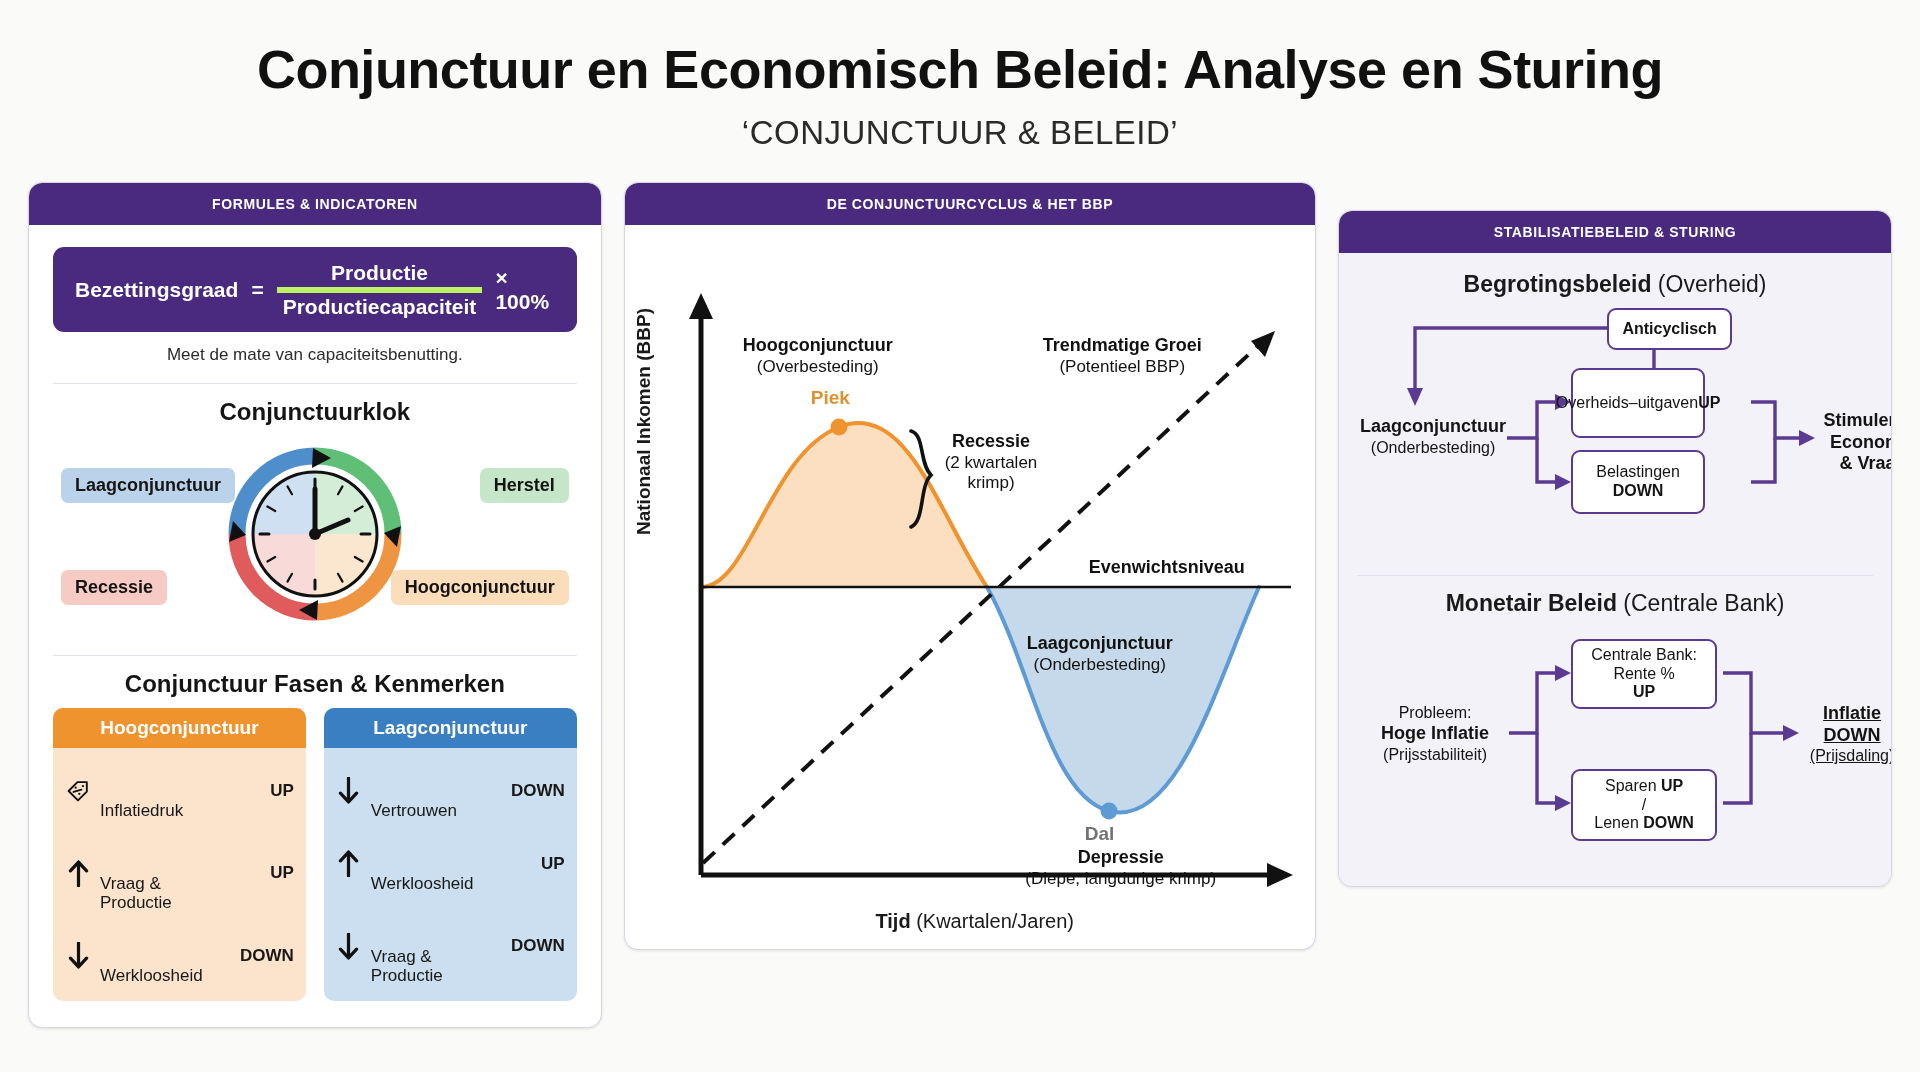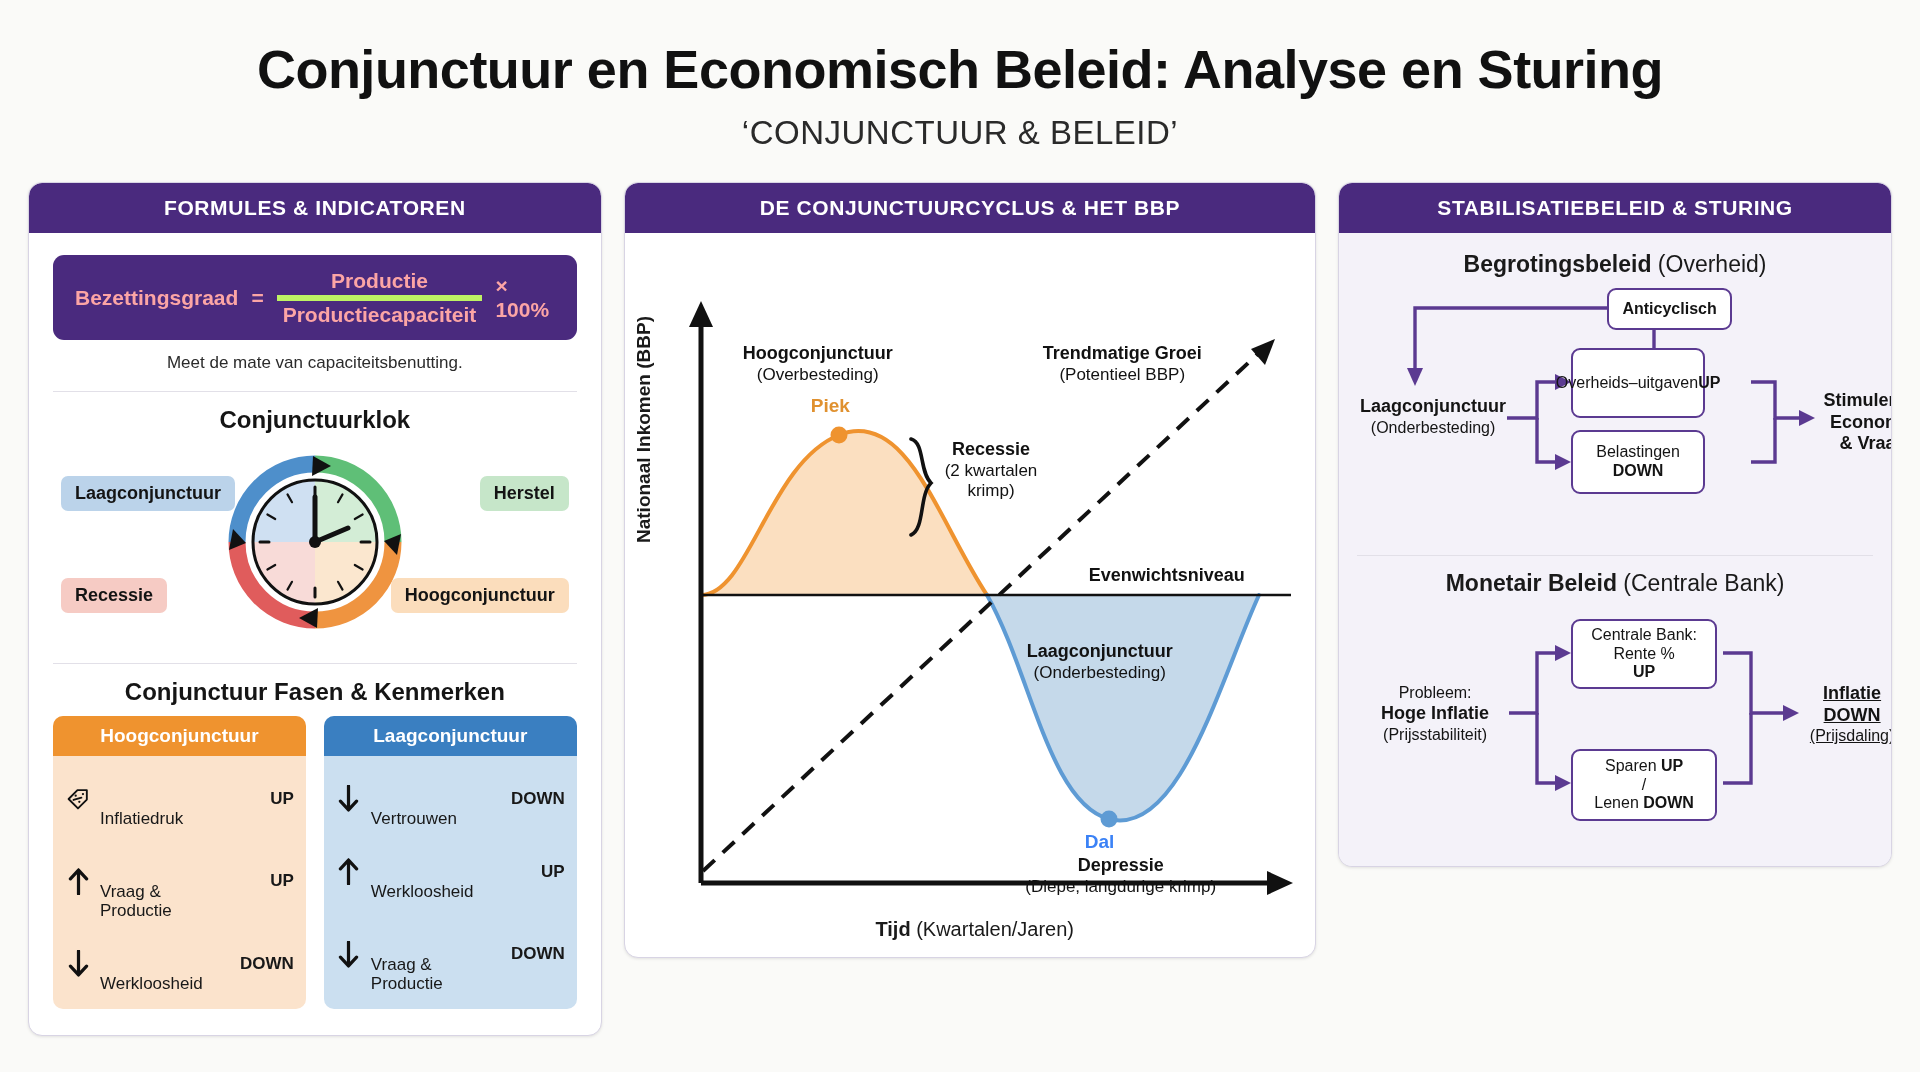--- a/index.html
+++ b/index.html
@@ -40,42 +40,42 @@
   }
   .panel {
     border-radius: 14px;
     border: 1px solid #D8D4E4;
     overflow: hidden;
     background: #FFFFFF;
     box-shadow: 0 1px 3px rgba(0,0,0,0.10);
   }
   .panel-left   { width: 580px; }
   .panel-mid    { width: 700px; background: #FFFFFF; }
-  .panel-right  { width: 560px; background: #F4F2F9; }
+  .panel-right  { width: 560px; background: #F4F2F9; margin-top: 28px; }
 
   .panel-header {
     background: #4A2A7E;
     color: #FFFFFF;
     text-align: center;
-    font-size: 21px;
+    font-size: 14px;
     font-weight: 700;
     letter-spacing: 0.6px;
     padding: 13px 6px;
     border-radius: 13px 13px 0 0;
   }
   .panel-body { padding: 22px 24px 26px; }
   .panel-mid .panel-body { padding: 10px 14px 14px; }
   .panel-right .panel-body { padding: 18px 18px 20px; background:#F4F2F9; }
 
   hr.sep { border: none; border-top: 1px solid #E2E0E8; margin: 18px 0 14px; }
 
   
   .formula-box {
     background: #4A2A7E;
-    color: #fca5a5;
+    color: #ffffff;
     border-radius: 11px;
     padding: 14px 22px;
     display: flex;
     align-items: center;
     justify-content: center;
     gap: 13px;
     font-weight: 700;
     font-size: 21px;
   }
   .frac { display: inline-flex; flex-direction: column; align-items: center; line-height: 1.12; }
@@ -396,21 +396,21 @@
           <span class="sub">krimp)</span>
         </div>
 
         <div class="ann" style="left:450px; top:322px; font-weight:700; font-size:18px;">Evenwichtsniveau</div>
 
         <div class="ann" style="left:388px; top:398px; text-align:center;">
           <b>Laagconjunctuur</b><br>
           <span class="sub">(Onderbesteding)</span>
         </div>
 
-        <div class="ann" style="left:446px; top:588px; color:#3b82f6; font-weight:700; font-size:19px;">Dal</div>
+        <div class="ann" style="left:446px; top:588px; color:#737373; font-weight:700; font-size:19px;">Dal</div>
 
         <div class="ann" style="left:362px; top:612px; text-align:center; width:240px;">
           <b>Depressie</b><br>
           <span class="sub">(Diepe, langdurige krimp)</span>
         </div>
 
         <div class="axis-y-label">Nationaal Inkomen (BBP)</div>
         <div class="axis-x-label">
           <span>Tijd</span>
           <span class="sub">(Kwartalen/Jaren)</span>

